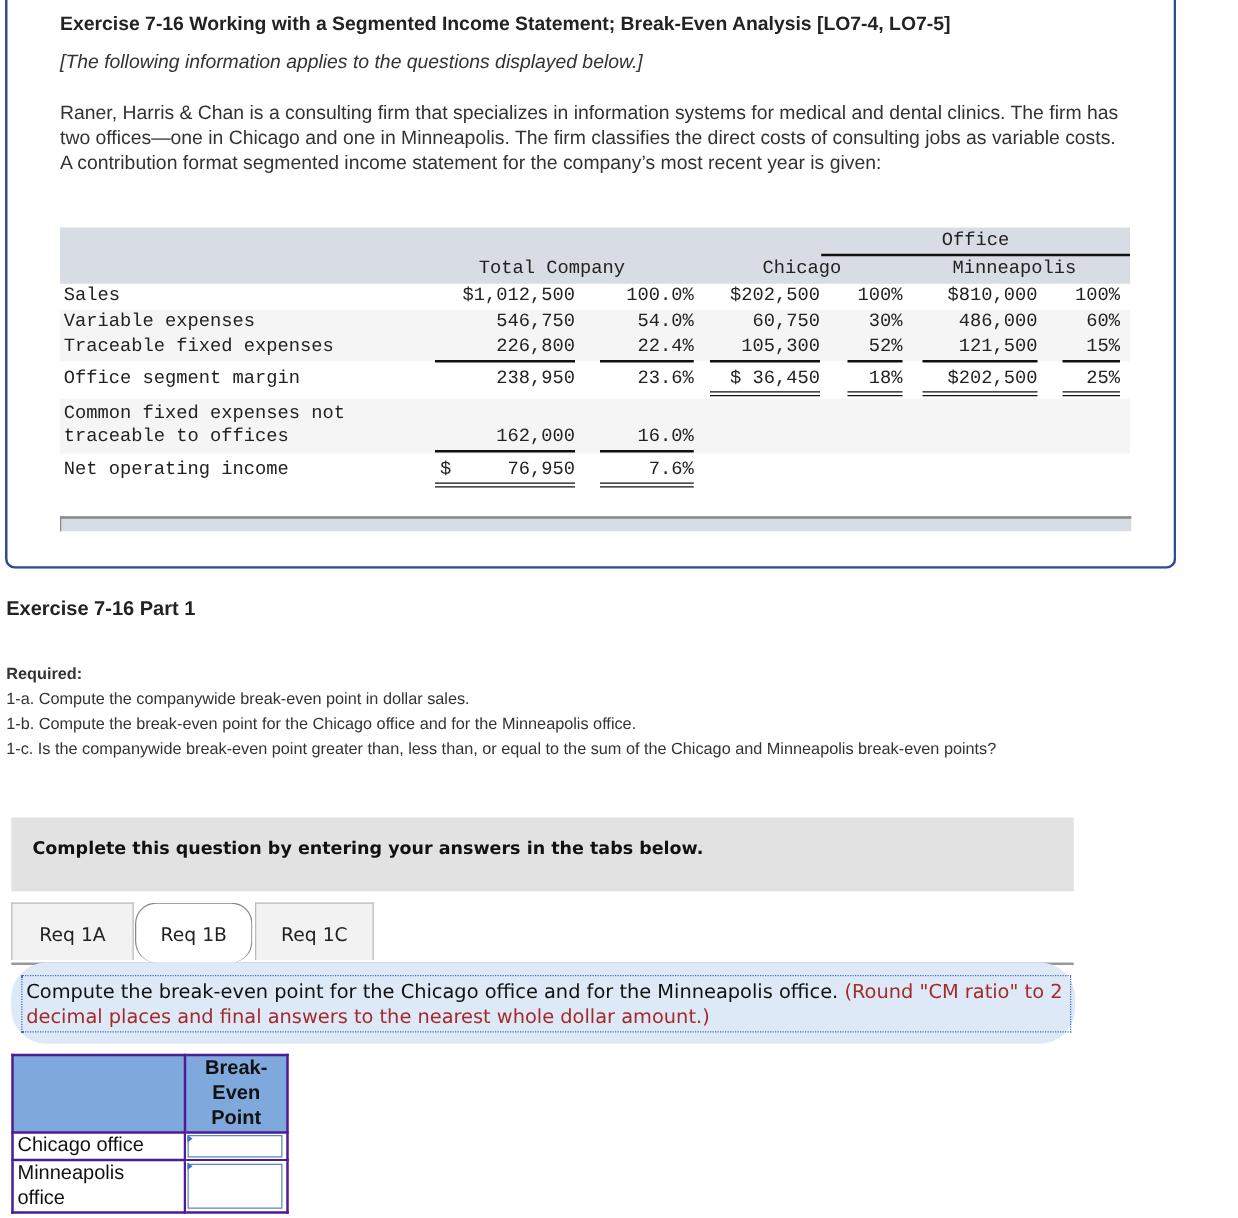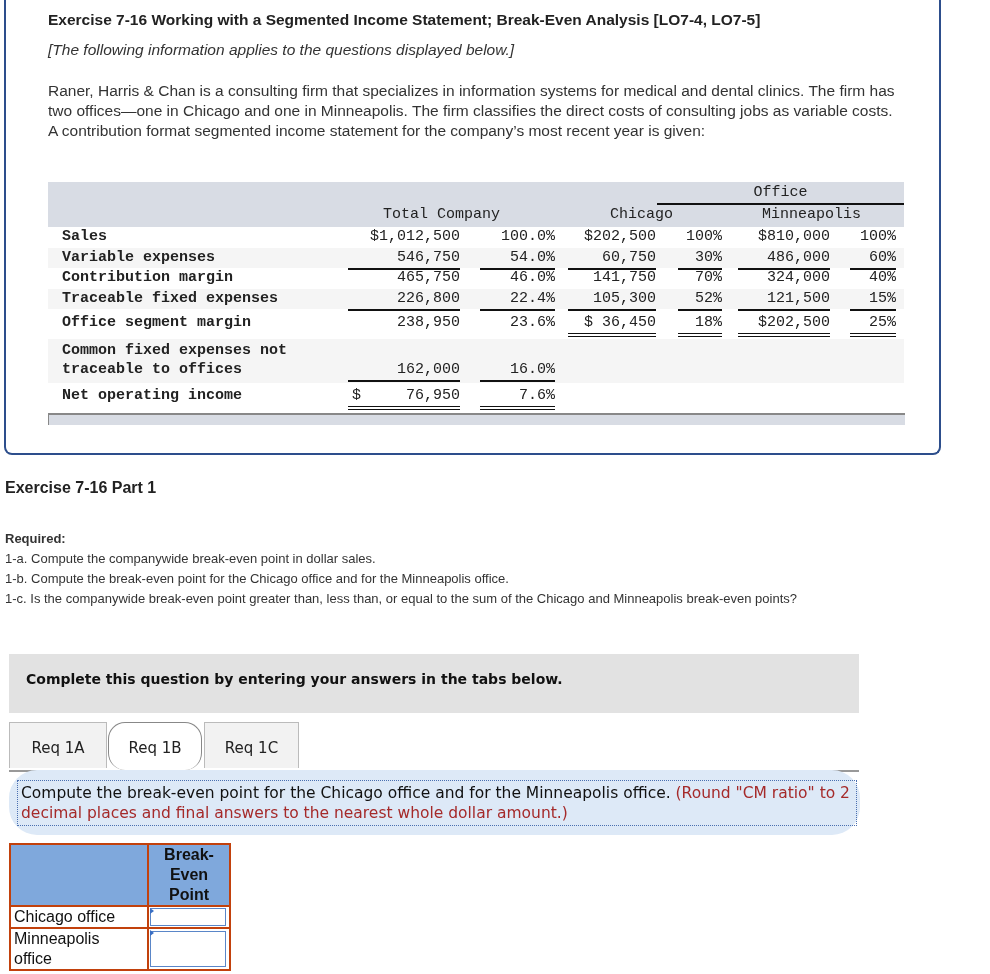--- a/index.html
+++ b/index.html
@@ -6,38 +6,38 @@
   body { width:990px; height:974px; position:relative; overflow:hidden; font-family:"Liberation Sans", sans-serif; color:#222; }
   .card { position:absolute; left:4px; top:-10px; width:937px; height:465px; border:2px solid #2d4e8c; border-top:none; border-radius:0 0 8px 8px; box-sizing:border-box; }
   .title { position:absolute; left:48px; top:11px; font-size:15.5px; font-weight:bold; color:#222; }
   .subtitle { position:absolute; left:48px; top:41px; font-size:15.5px; font-style:italic; color:#333; }
   .intro { position:absolute; left:48px; top:81px; width:850px; font-size:15.5px; line-height:20px; color:#333; }
   .stmt { position:absolute; left:48px; top:182px; width:856px; font-family:"Liberation Mono", monospace; font-size:15px; color:#222; }
   .stmt .hdr { background:#d8dce4; height:45px; position:relative; }
   .stmt .row { position:relative; height:20.5px; }
   .stmt .row.alt { background:#f5f5f5; }
   .cell { position:absolute; white-space:pre; line-height:20px; }
-  .lbl { left:14px;font-weight:bold; }
+  .lbl { left:3px; }
   .num { text-align:right; }
   .ul { border-bottom:2px solid #111; }
   .dul { border-bottom:4px double #111; }
   .footbar { position:absolute; left:48px; top:413px; width:856px; height:10px; background:#d8dce4; border-top:2px solid #888; border-left:1px solid #888; }
   .part { position:absolute; left:5px; top:479px; font-size:16px; font-weight:bold; color:#222; }
   .req { position:absolute; left:5px; top:529px; width:960px; font-size:13px; line-height:20px; color:#333; }
   .req b { font-weight:bold; }
   .instr { position:absolute; left:9px; top:654px; width:850px; height:59px; background:#e2e2e2; }
   .instr span { position:absolute; left:17px; top:17px; font-family:"DejaVu Sans", sans-serif; font-weight:bold; font-size:14px; color:#111; }
   .tabs { position:absolute; left:9px; top:722px; height:48px; width:850px; border-bottom:2px solid #999; }
   .tab { position:absolute; top:0; height:46px; background:#f2f2f2; border:1px solid #bbb; border-bottom:none; box-sizing:border-box; font-family:"DejaVu Sans", sans-serif; font-size:15px; color:#222; line-height:50px; text-align:center; cursor:pointer; }
   .tab.active { background:#fff; border:1px solid #888; border-bottom:none; height:48px; }
   .qbox { position:absolute; left:9px; top:770px; width:851px; height:65px; background:#dde9f7;border-radius:28px; }
   .qtext { position:absolute; left:8px; top:10px; width:832px; border:1px dotted #4a6fb0; padding:2px 3px; font-family:"DejaVu Sans", sans-serif; font-size:15.5px; line-height:20px; color:#111; }
   .qtext .red { color:#a52a2a; }
   .ans { position:absolute; left:9px; top:843px; border-collapse:collapse; font-family:"Liberation Sans", sans-serif; font-size:16px; }
-  .ans td, .ans th { border:2px solid #c2410c; padding:0; }
+  .ans td, .ans th { border:2px solid #4c1d95; padding:0; }
   .ans th { background:#7fa8dc; font-weight:bold; text-align:center; line-height:20px; color:#111; }
   .ans td.rl { background:#fff; padding-left:3px; line-height:20px; vertical-align:top; color:#111; }
   .ans td.in { background:#fff; position:relative; }
   .ans input { width:76px; height:18px; border:1px solid #5a86c8; box-sizing:border-box; margin:1px; font-size:14px; }
   .flag { position:absolute; left:1px; top:1px; width:0; height:0; border-top:3px solid transparent; border-bottom:3px solid transparent; border-left:4px solid #3a6fc4; }
 </style>
 </head>
 <body>
 
 <div class="card"></div>
@@ -66,29 +66,20 @@
   <div class="row alt">
     <span class="cell lbl">Variable expenses</span>
     <span class="cell num ul" style="left:300px;width:112px;">546,750</span>
     <span class="cell num ul" style="left:432px;width:75px;">54.0%</span>
     <span class="cell num ul" style="left:520px;width:88px;">60,750</span>
     <span class="cell num ul" style="left:630px;width:44px;">30%</span>
     <span class="cell num ul" style="left:690px;width:92px;">486,000</span>
     <span class="cell num ul" style="left:802px;width:46px;">60%</span>
   </div>
 
-  <div class="row">
-    <span class="cell lbl">Contribution margin</span>
-    <span class="cell num" style="left:300px;width:112px;">465,750</span>
-    <span class="cell num" style="left:432px;width:75px;">46.0%</span>
-    <span class="cell num" style="left:520px;width:88px;">141,750</span>
-    <span class="cell num" style="left:630px;width:44px;">70%</span>
-    <span class="cell num" style="left:690px;width:92px;">324,000</span>
-    <span class="cell num" style="left:802px;width:46px;">40%</span>
-  </div>
 
   <div class="row alt">
     <span class="cell lbl">Traceable fixed expenses</span>
     <span class="cell num ul" style="left:300px;width:112px;">226,800</span>
     <span class="cell num ul" style="left:432px;width:75px;">22.4%</span>
     <span class="cell num ul" style="left:520px;width:88px;">105,300</span>
     <span class="cell num ul" style="left:630px;width:44px;">52%</span>
     <span class="cell num ul" style="left:690px;width:92px;">121,500</span>
     <span class="cell num ul" style="left:802px;width:46px;">15%</span>
   </div>

